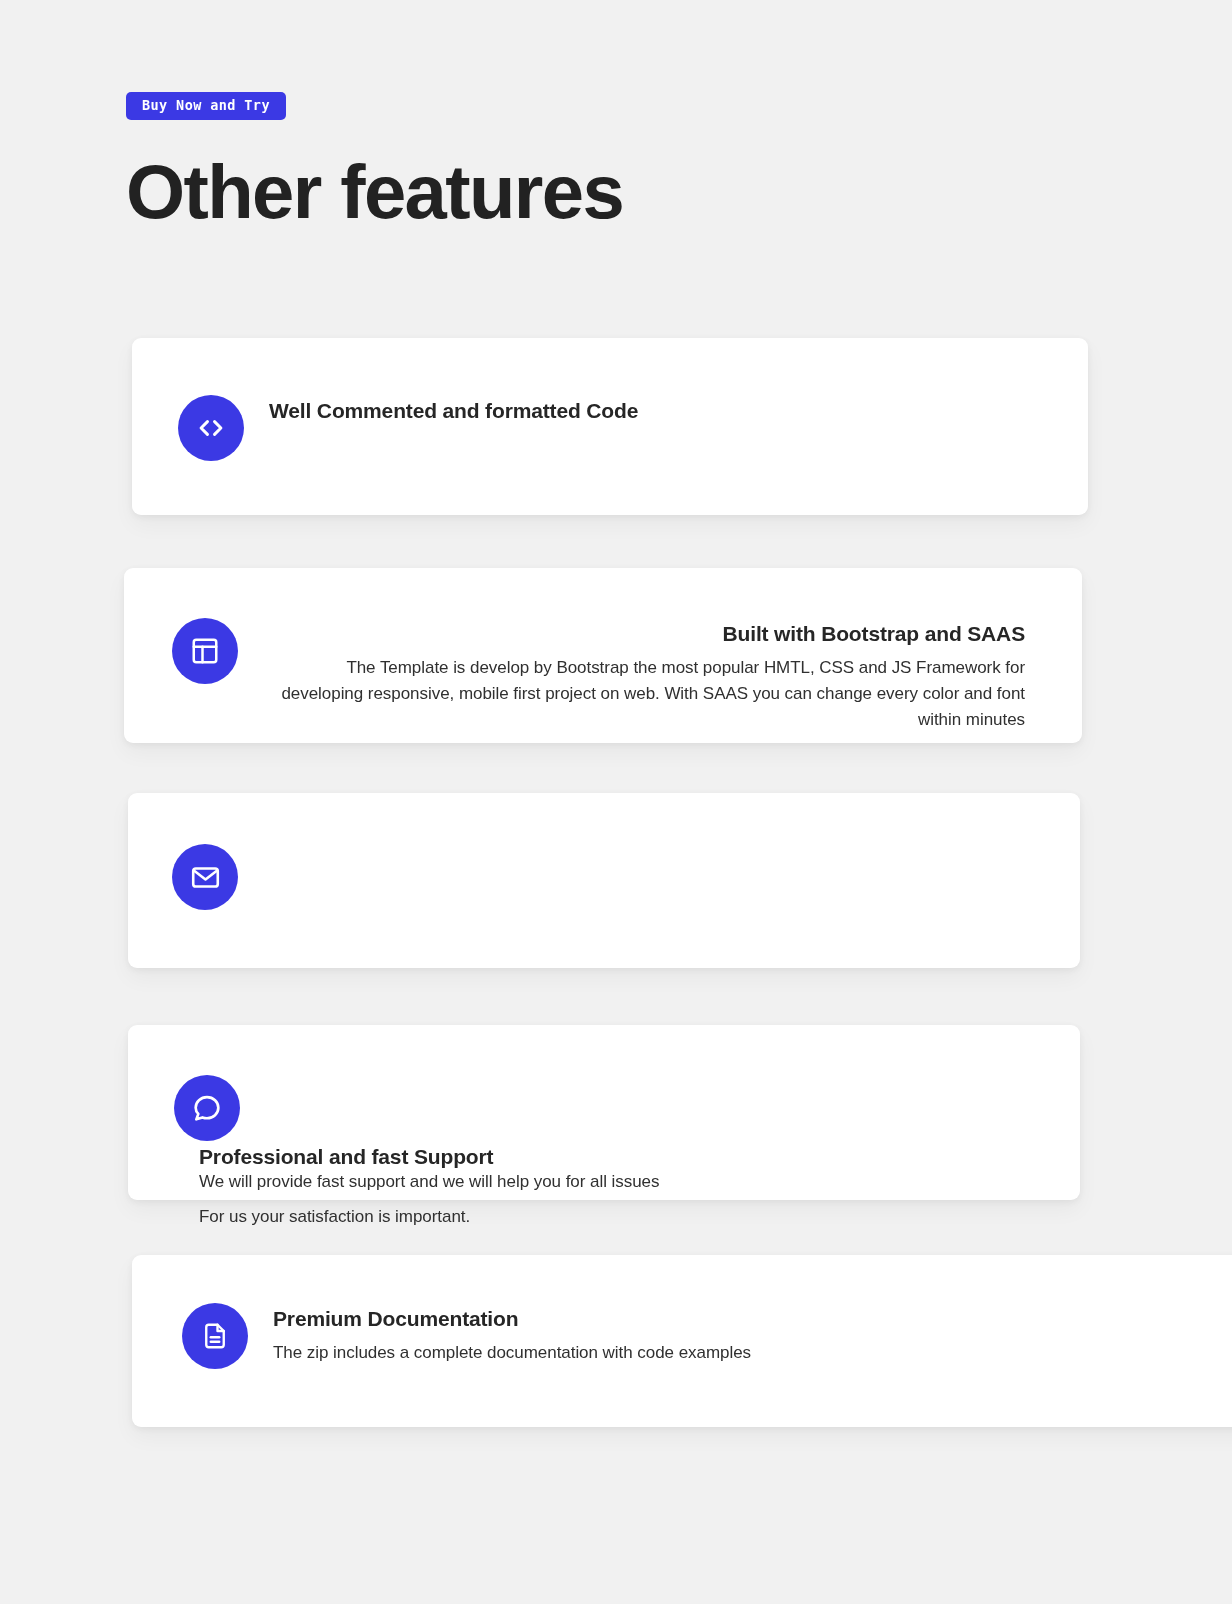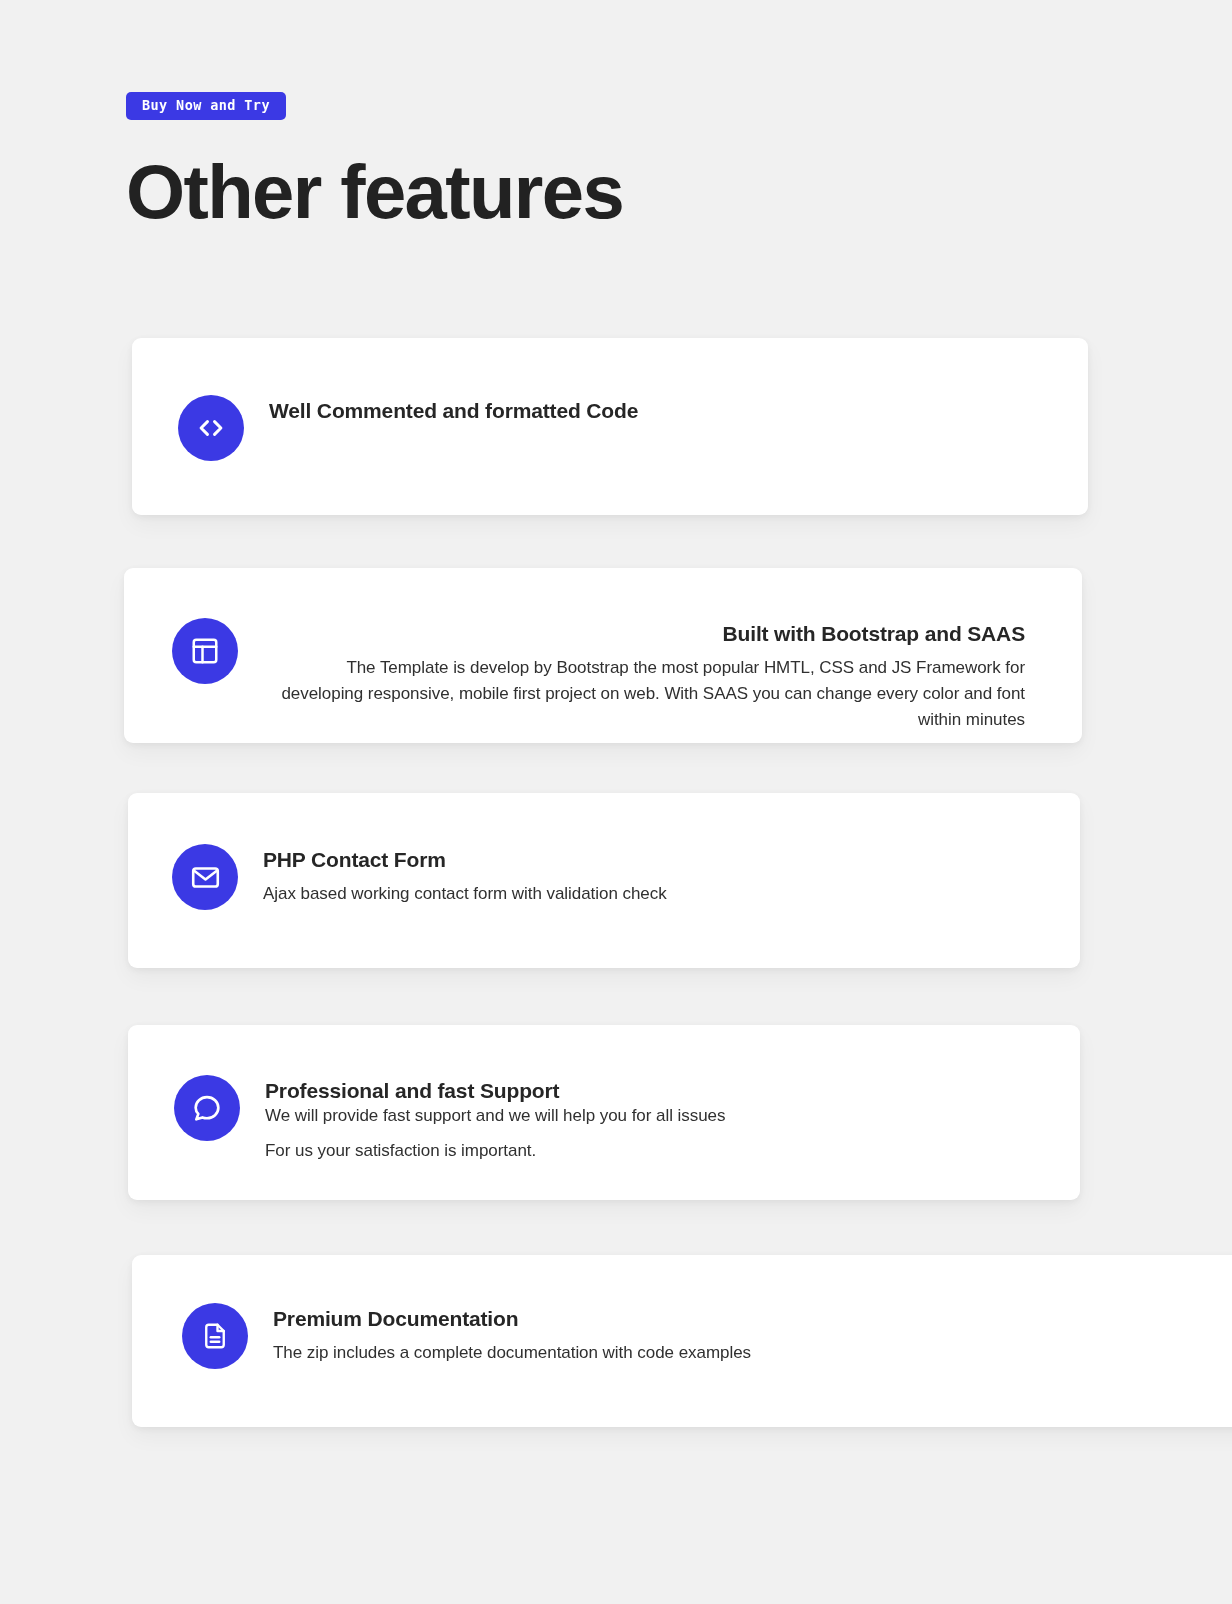--- a/index.html
+++ b/index.html
@@ -109,21 +109,21 @@
   #card-1      { left: 124px; top: 0px;   width: 956px; height: 177px; margin-left: 8px; }
   #card-1 .card-inner { left: 46px; top: 57px; width: 860px; }
 
   #card-2      { left: 124px; top: 230px; width: 958px; height: 175px; text-align: right; }
   #card-2 .card-inner { left: 48px; top: 50px; width: 870px; }
 
   #card-3      { left: 128px; top: 455px; width: 952px; height: 175px; }
   #card-3 .card-inner { left: 44px; top: 51px; width: 860px; }
 
   #card-4      { left: 128px; top: 687px; width: 952px; height: 175px; }
-  #card-4 .card-inner { left: 46px; top: 50px; width: 860px; }
+  #card-4 .card-inner { left: 46px; top: 50px; width: 860px; flex-direction: column; }
 
   #card-5      { left: 132px; top: 917px; width: 1148px; height: 172px; }
   #card-5 .card-inner { left: 50px; top: 48px; width: 860px; }
 </style>
 </head>
 <body>
 
 <div class="page">
 
   <div class="header">
@@ -164,24 +164,20 @@
     </div>
 
     <div class="card" id="card-3">
       <div class="card-inner">
         <div class="icon-circle">
           <svg width="31" height="31" viewBox="0 0 24 24" fill="none" stroke="#ffffff" stroke-width="2" stroke-linecap="round" stroke-linejoin="round">
             <rect x="2.5" y="5" width="19" height="14" rx="2"></rect>
             <polyline points="3 6.5 12 13.5 21 6.5"></polyline>
           </svg>
         </div>
-        <div class="card-text">
-          <div class="card-title">PHP Contact Form</div>
-          <div class="card-desc">Ajax based working contact form with validation check</div>
-        </div>
       </div>
     </div>
 
     <div class="card" id="card-4">
       <div class="card-inner">
         <div class="icon-circle">
           <svg width="32" height="32" viewBox="0 0 24 24" fill="none" stroke="#ffffff" stroke-width="2" stroke-linecap="round" stroke-linejoin="round">
             <path d="M20.5 11.8c0 4.4-3.8 7.9-8.5 7.9-1.2 0-2.4-.23-3.4-.65L4 20.5l1.5-4.1
                      c-1.25-1.25-2-2.88-2-4.6 0-4.4 3.8-7.9 8.5-7.9s8.5 3.5 8.5 7.9z"></path>
           </svg>

